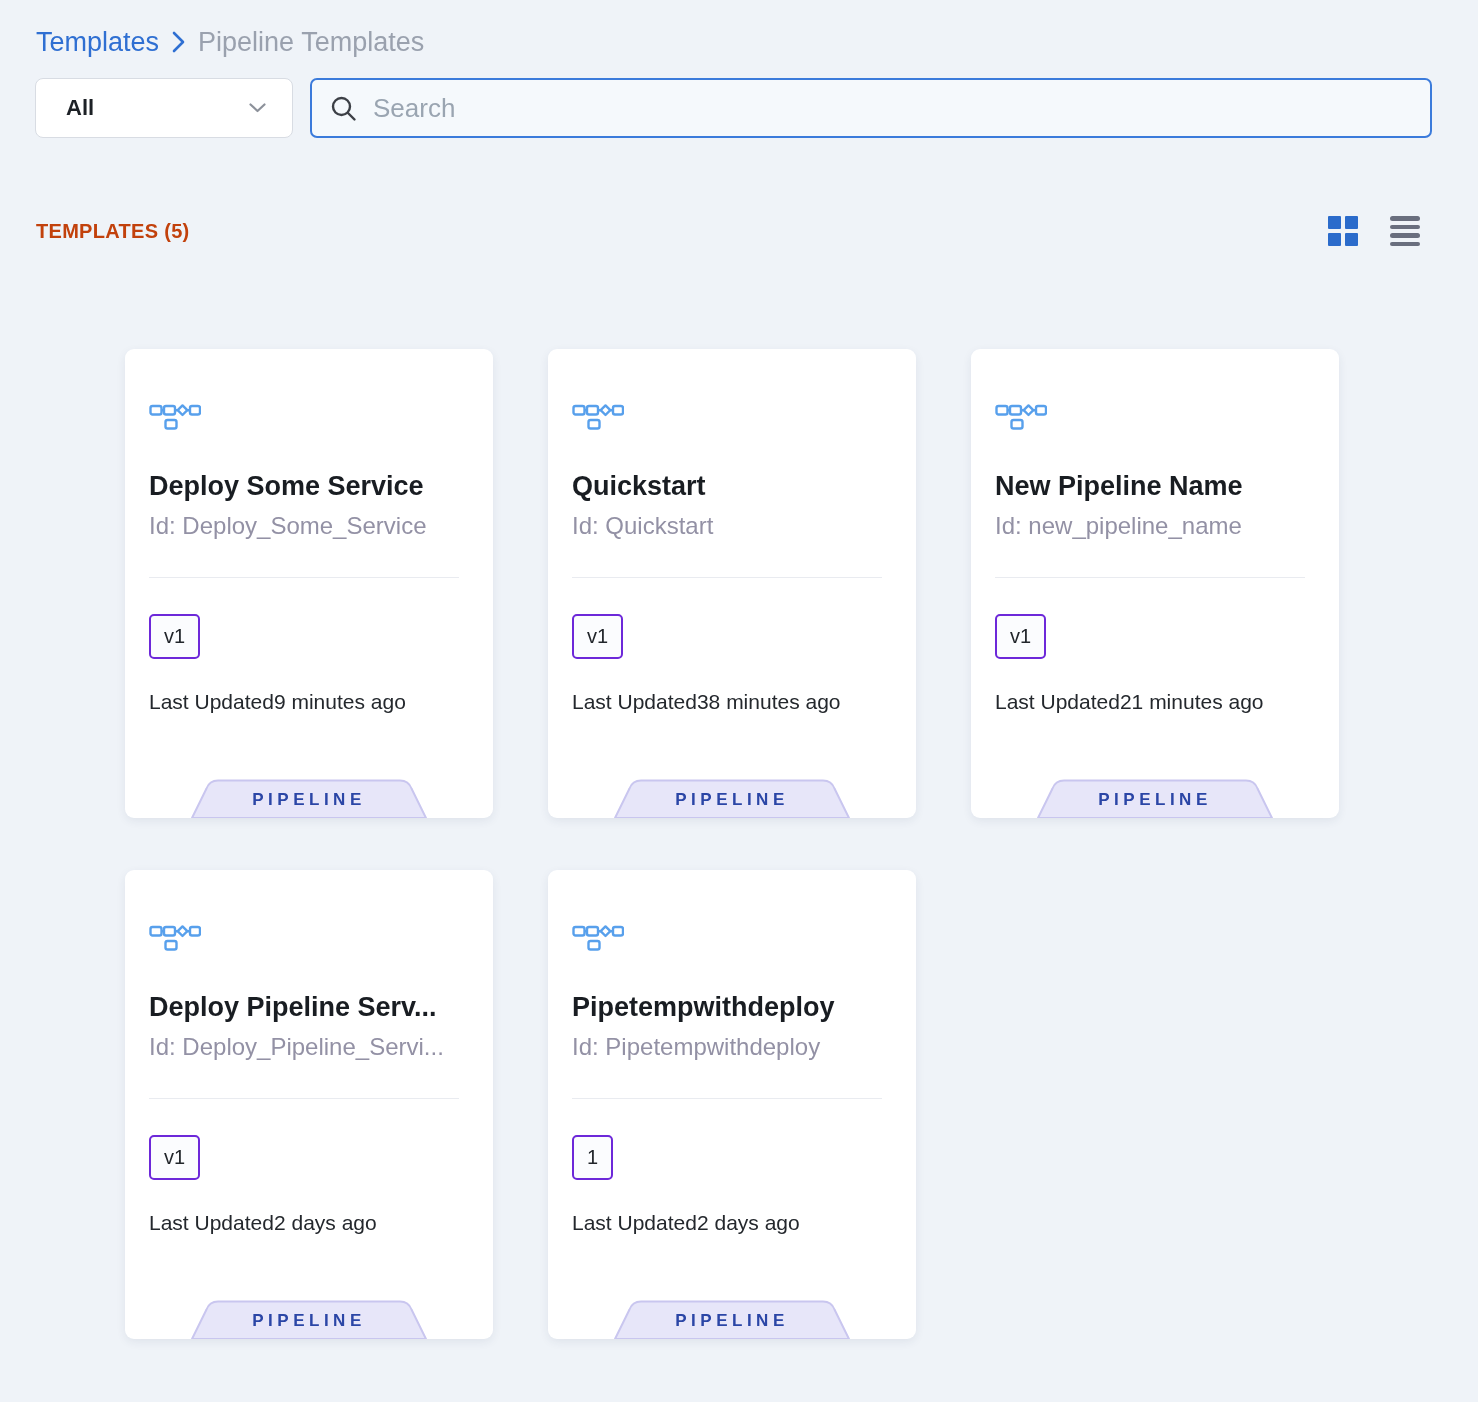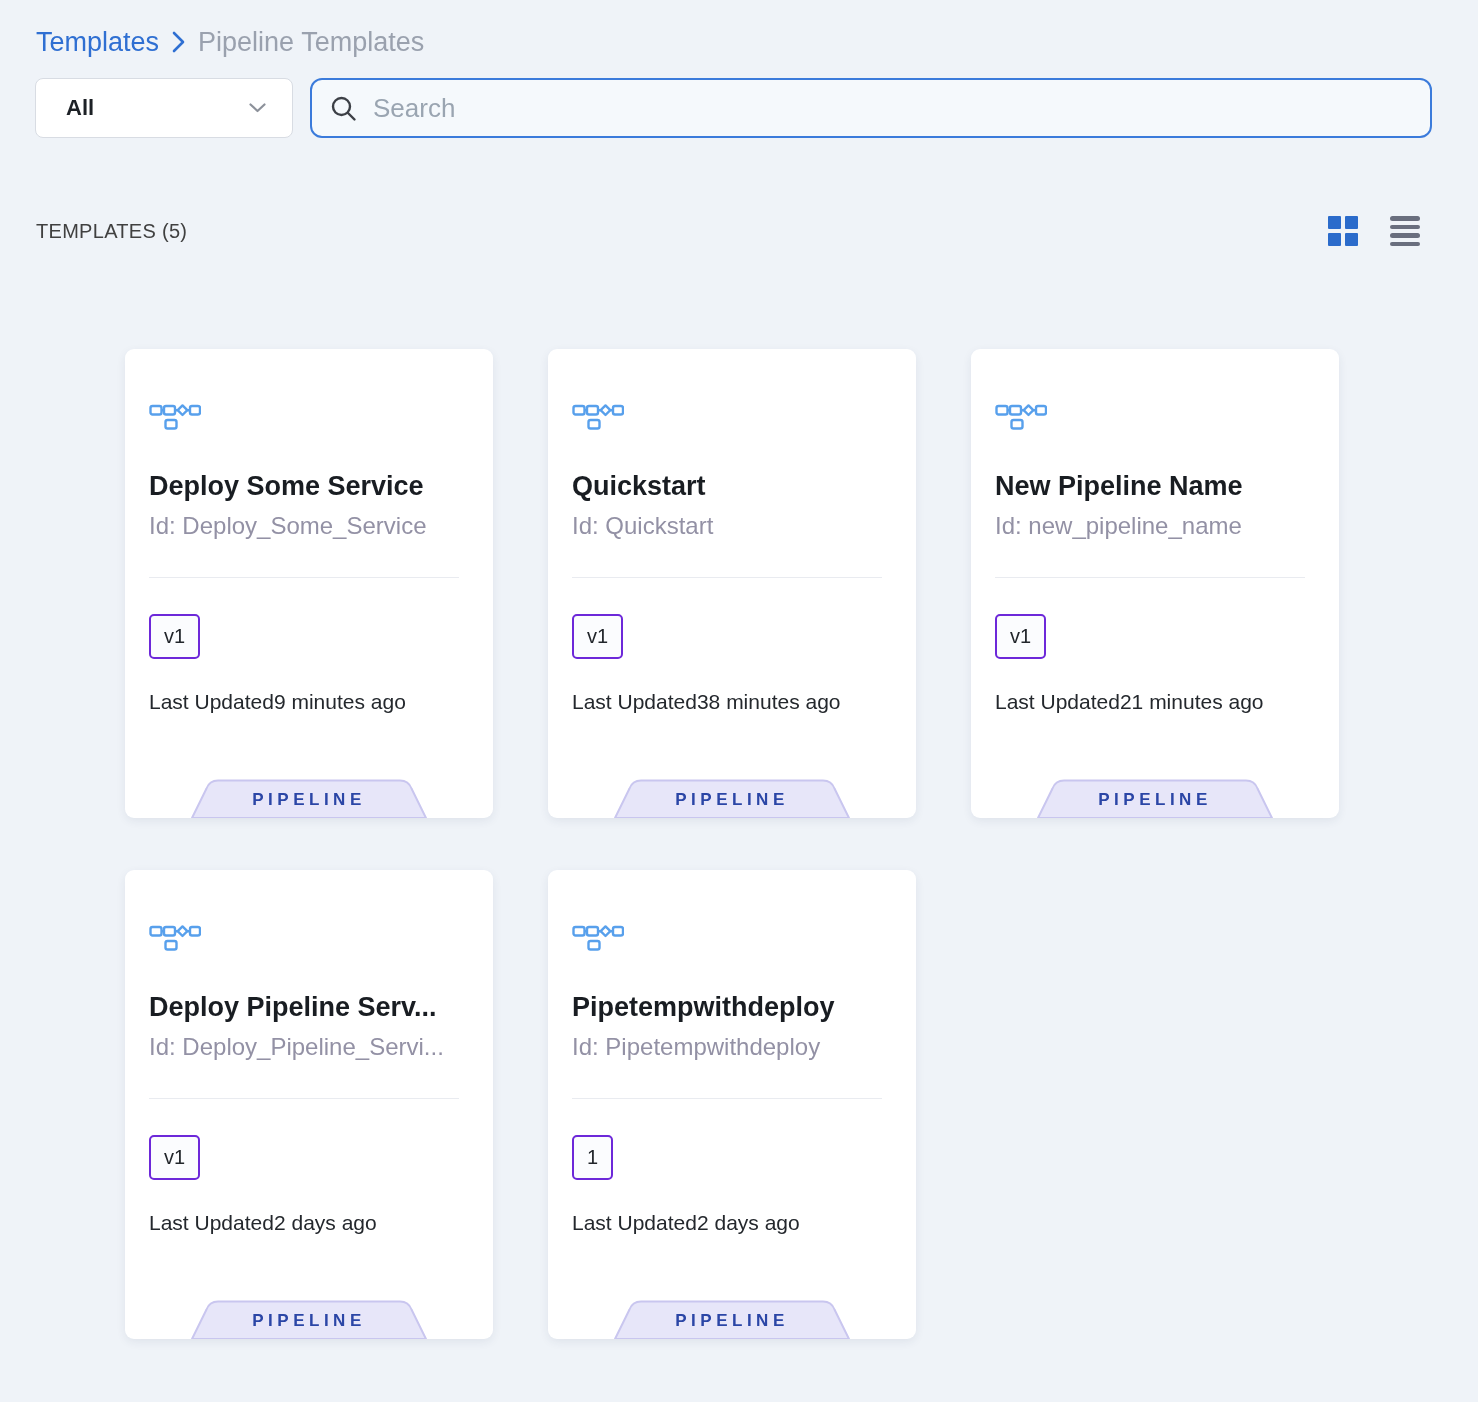--- a/index.html
+++ b/index.html
@@ -21,28 +21,28 @@
   .breadcrumb{position:absolute;top:26px;left:36px;display:flex;align-items:center;gap:12px;font-size:27px;line-height:32px;}
   .crumb-link{color:var(--accent_blue);cursor:pointer;}
   .crumb-sep{display:flex;align-items:center;}
   .crumb-current{color:#9aa1ae;}
 
   
   .controls{position:absolute;top:78px;left:35px;width:1397px;display:flex;gap:17px;}
   .dropdown{width:258px;height:60px;background:#ffffff;border:1px solid #d8dce3;border-radius:8px;
             display:flex;align-items:center;justify-content:space-between;padding:0 26px 0 30px;cursor:pointer;}
   .dropdown-value{font-weight:bold;font-size:22px;color:#1d2126;}
-  .searchbox{flex:1;height:60px;background:#f5f9fc;border:2px solid var(--search_border);border-radius:12px;
+  .searchbox{flex:1;height:60px;background:#f5f9fc;border:2px solid var(--search_border);border-radius:7px;
              display:flex;align-items:center;padding:3px 18px;gap:14px;}
   .search-input{flex:1;border:none;outline:none;background:transparent;font-size:26px;color:#2a2e33;font-family:"Liberation Sans",sans-serif;}
   .search-input::placeholder{color:#9aa5b1;}
 
   
   .section-row{position:absolute;top:216px;left:36px;width:1384px;display:flex;align-items:center;justify-content:space-between;}
-  .section-title{font-size:20px;font-weight:normal;color:#404040;letter-spacing:.3px;}
+  .section-title{font-size:20px;font-weight:bold;color:#c2410c;letter-spacing:.3px;}
   .view-toggle{display:flex;align-items:center;gap:32px;}
   .grid-icon{width:30px;height:30px;display:grid;grid-template-columns:13px 13px;grid-template-rows:13px 13px;gap:4px;cursor:pointer;}
   .grid-icon span{background:var(--grid_icon_blue);border-radius:1px;}
   .list-icon{width:30px;display:flex;flex-direction:column;gap:4px;cursor:pointer;}
   .list-icon span{height:4.5px;background:var(--list_icon_gray);border-radius:2.5px;}
 
   
   .cards{position:absolute;top:349px;left:125px;display:grid;grid-template-columns:repeat(3,368px);column-gap:55px;row-gap:52px;}
   .card{position:relative;width:368px;height:469px;background:#ffffff;border-radius:9px;
         box-shadow:0 3px 10px rgba(35,57,94,.08);padding:51px 34px 0 24px;overflow:hidden;cursor:pointer;}

